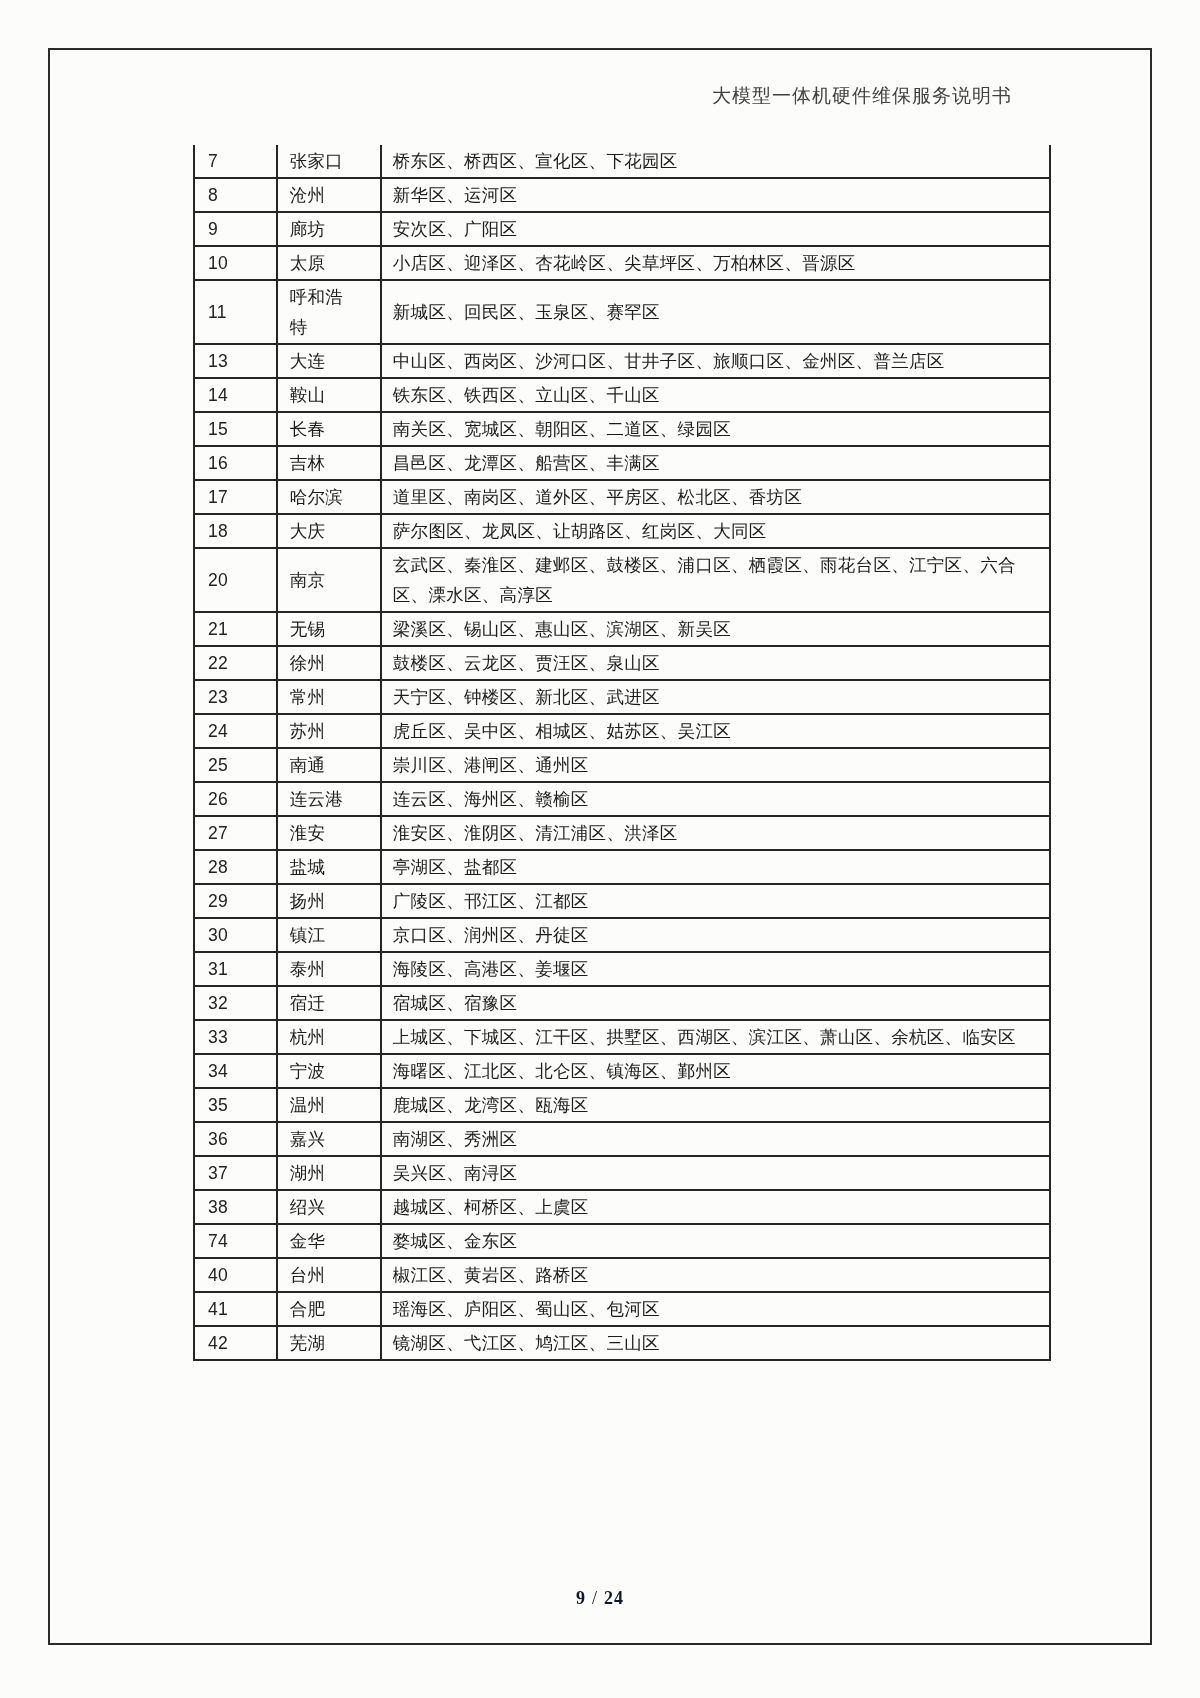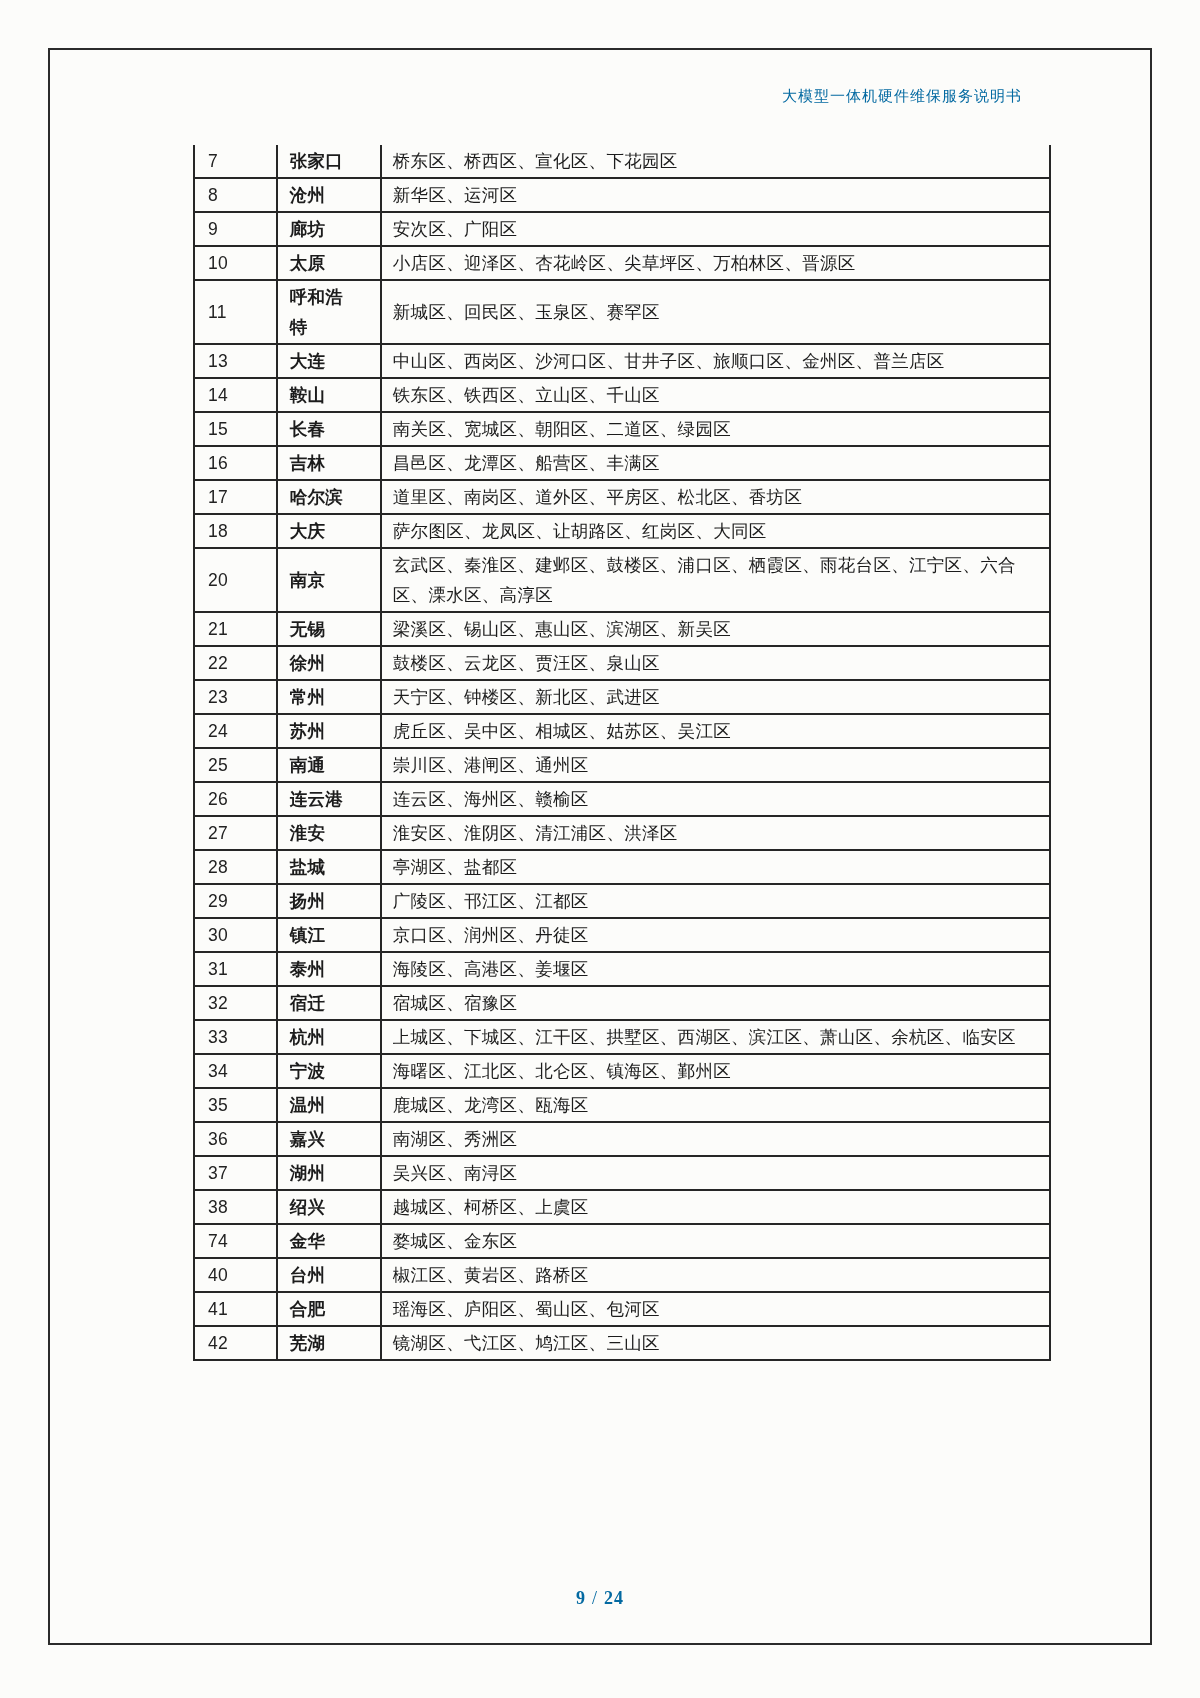--- a/index.html
+++ b/index.html
@@ -21,25 +21,25 @@
     top: 48px;
     width: 1104px;
     height: 1597px;
     border: 2px solid #2b2b2b;
     box-sizing: border-box;
     background: transparent;
   }
   .header-title {
     position: absolute;
     top: 83px;
-    right: 178px;
-    font-size: 15px;
+    right: 188px;
+    font-size: 19px;
     line-height: 26px;
     letter-spacing: 1px;
-    color: #0369a1;
+    color: #404040;
     white-space: nowrap;
   }
   .table-wrap {
     position: absolute;
     left: 193px;
     top: 145px;
   }
   table.coverage {
     border-collapse: collapse;
     table-layout: fixed;
@@ -67,37 +67,36 @@
     padding-left: 13px;
     font-family: "Liberation Sans", "DejaVu Sans", sans-serif;
     font-size: 17px;
     color: #222;
   }
   td.c-city {
     width: 88px;
     padding-left: 12px;
     padding-right: 20px;
     word-break: normal;
-    font-weight: bold;
   }
   td.c-districts {
     width: 566px;
     padding-left: 11px;
     padding-right: 17px;
     word-break: normal;
   }
   .page-footer {
     position: absolute;
     top: 1588px;
     left: 0;
     width: 1200px;
     text-align: center;
     font-size: 18px;
     font-weight: bold;
-    color: #0369a1;
+    color: #0f172a;
     letter-spacing: 1px;
   }
   .page-footer .sep {
     font-weight: normal;
     padding: 0 6px;
   }
 </style>
 </head>
 <body>
 

